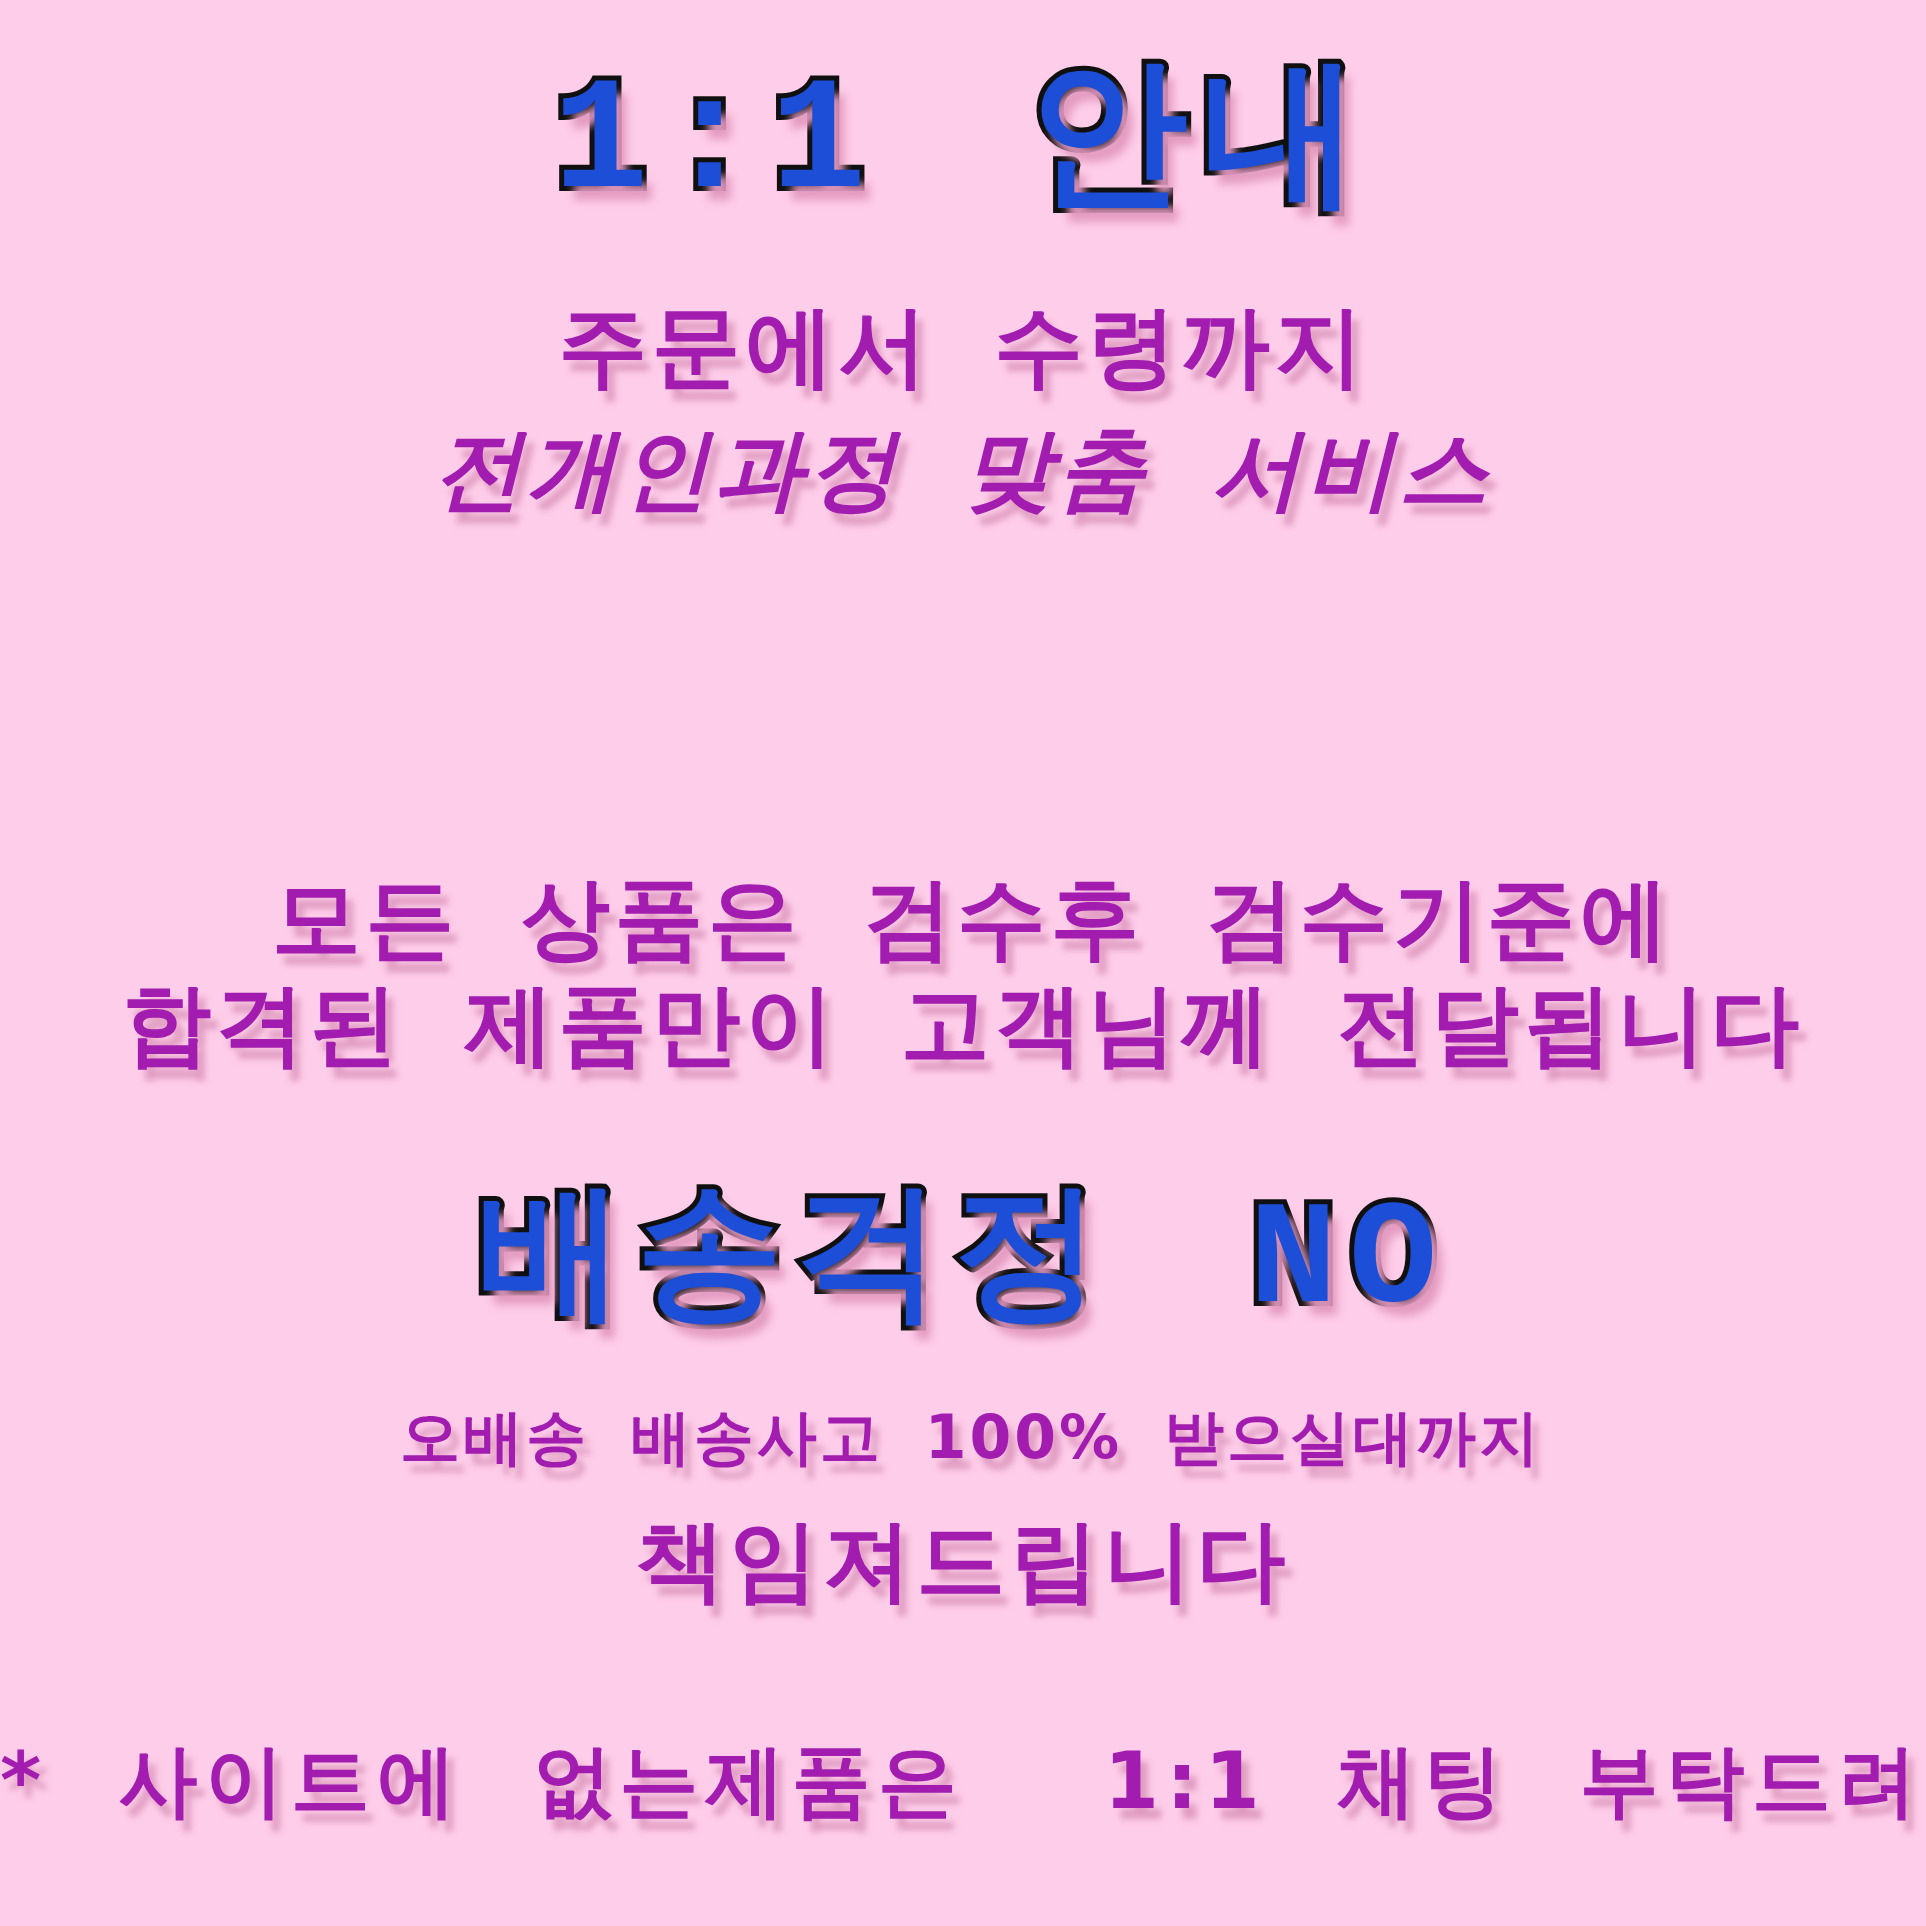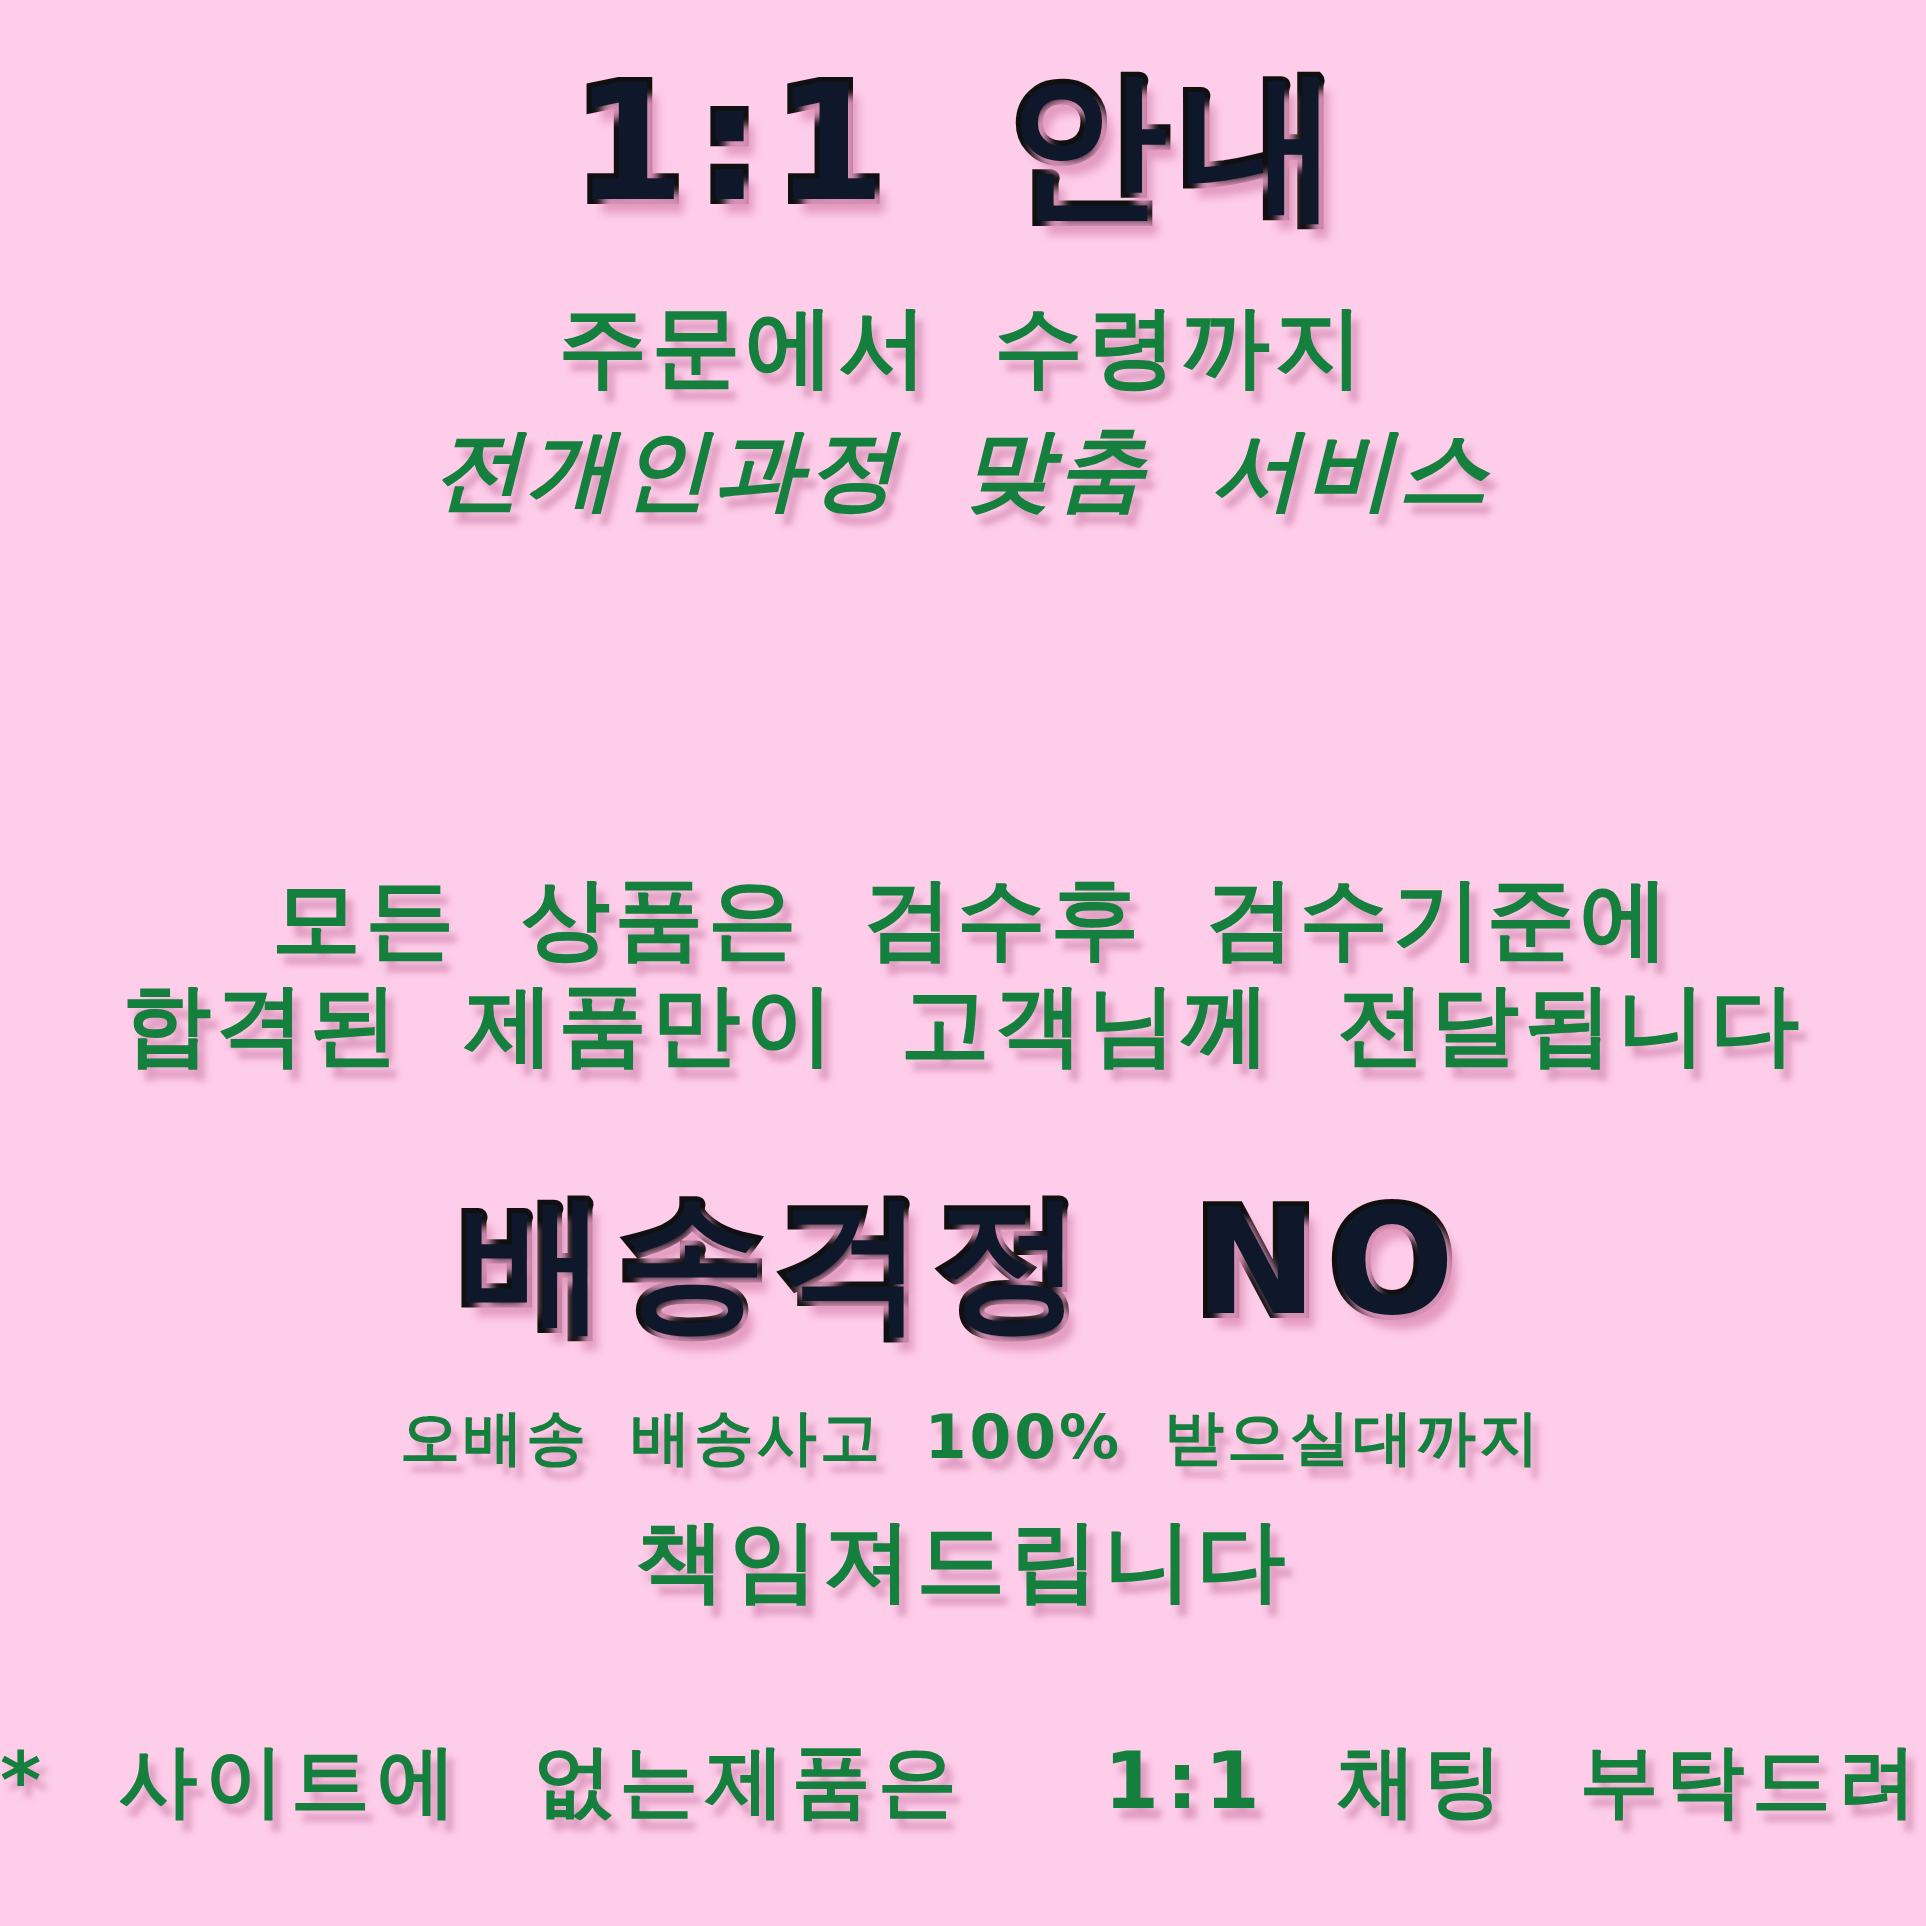--- a/index.html
+++ b/index.html
@@ -20,44 +20,45 @@
     position: absolute;
     inset: 0;
   }
 
   
   .ink-line {
     position: absolute;
     left: 0;
     width: 100%;
     text-align: center;
-    color: #15803d;
+    color: #a21caf;
     font-weight: bold;
     line-height: 1.2;
     letter-spacing: 0.05em;
     word-spacing: 0.30em;
     text-shadow: 7.5px 11.3px 6.3px rgba(214, 140, 180, 0.75);
     white-space: pre;
   }
 
   
   .bubble-line {
     position: absolute;
     left: 0;
     width: 100%;
     text-align: center;
-    color: #0f172a;
+    color: #1d4ed8;
     font-weight: bold;
     line-height: 1.1;
     letter-spacing: 0.08em;
     word-spacing: 0.25em;
     -webkit-text-stroke: 10px #101010;
     paint-order: stroke fill;
     text-shadow: 10px 14px 8.8px rgba(226, 152, 190, 0.95);
     white-space: pre;
+    font-family: Liberation Mono, monospace;
   }
 
   .title-line      { top:   56px; font-size: 160px; }
   .intro-line-1    { top:  293px; font-size: 89px; }
   .intro-line-2    { top:  416px; font-size: 89px; font-style: italic; }
   .heading-1       { top:  603px; font-size: 147px; }
   .body-1-line-1   { top: 865px; font-size: 89px; padding-left: 19px; }
   .body-1-line-2   { top: 971px; font-size: 89px; }
   .heading-2       { top: 1182px; font-size: 147px; text-align: center; }
   .body-2-line-1   { top: 1401px; font-size: 60px; margin-left: 8px; }

